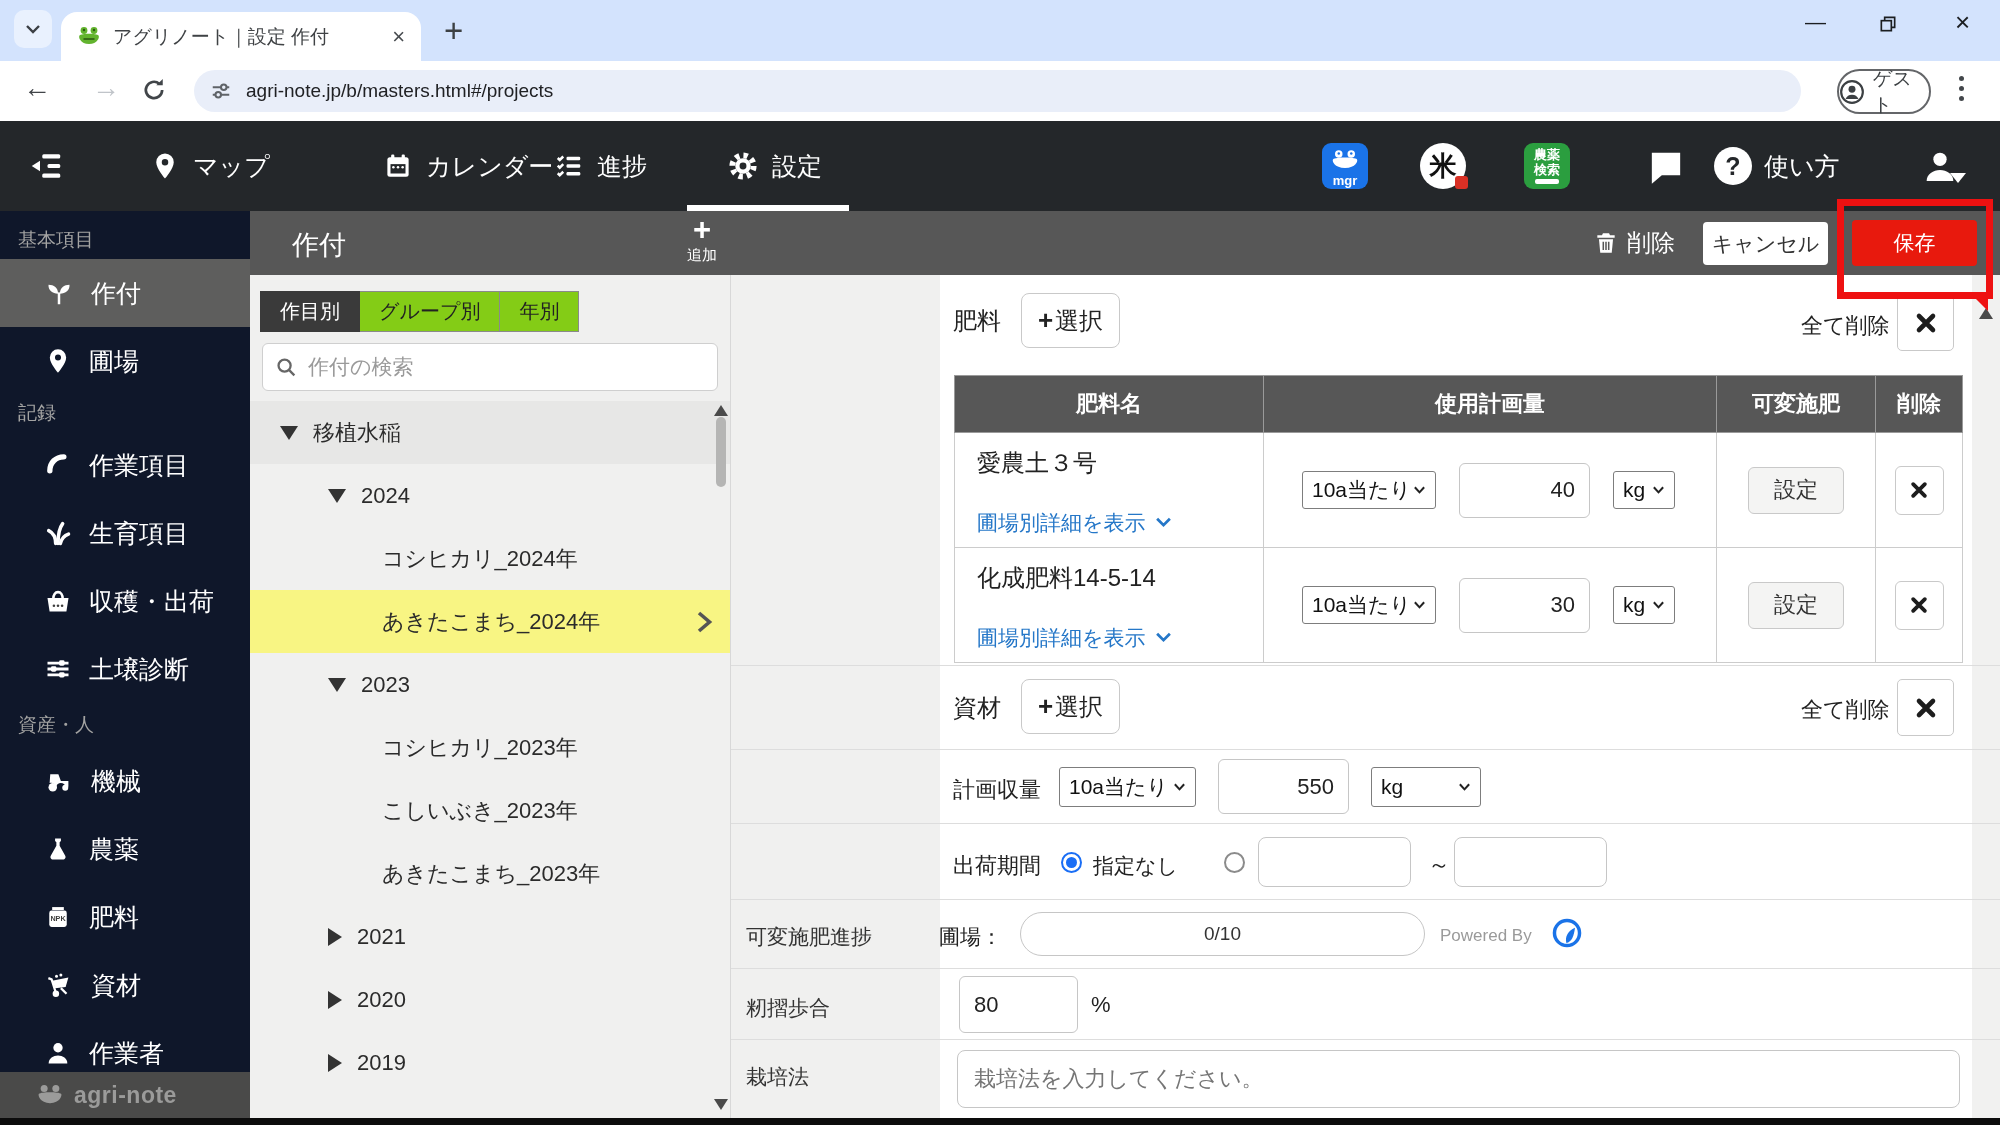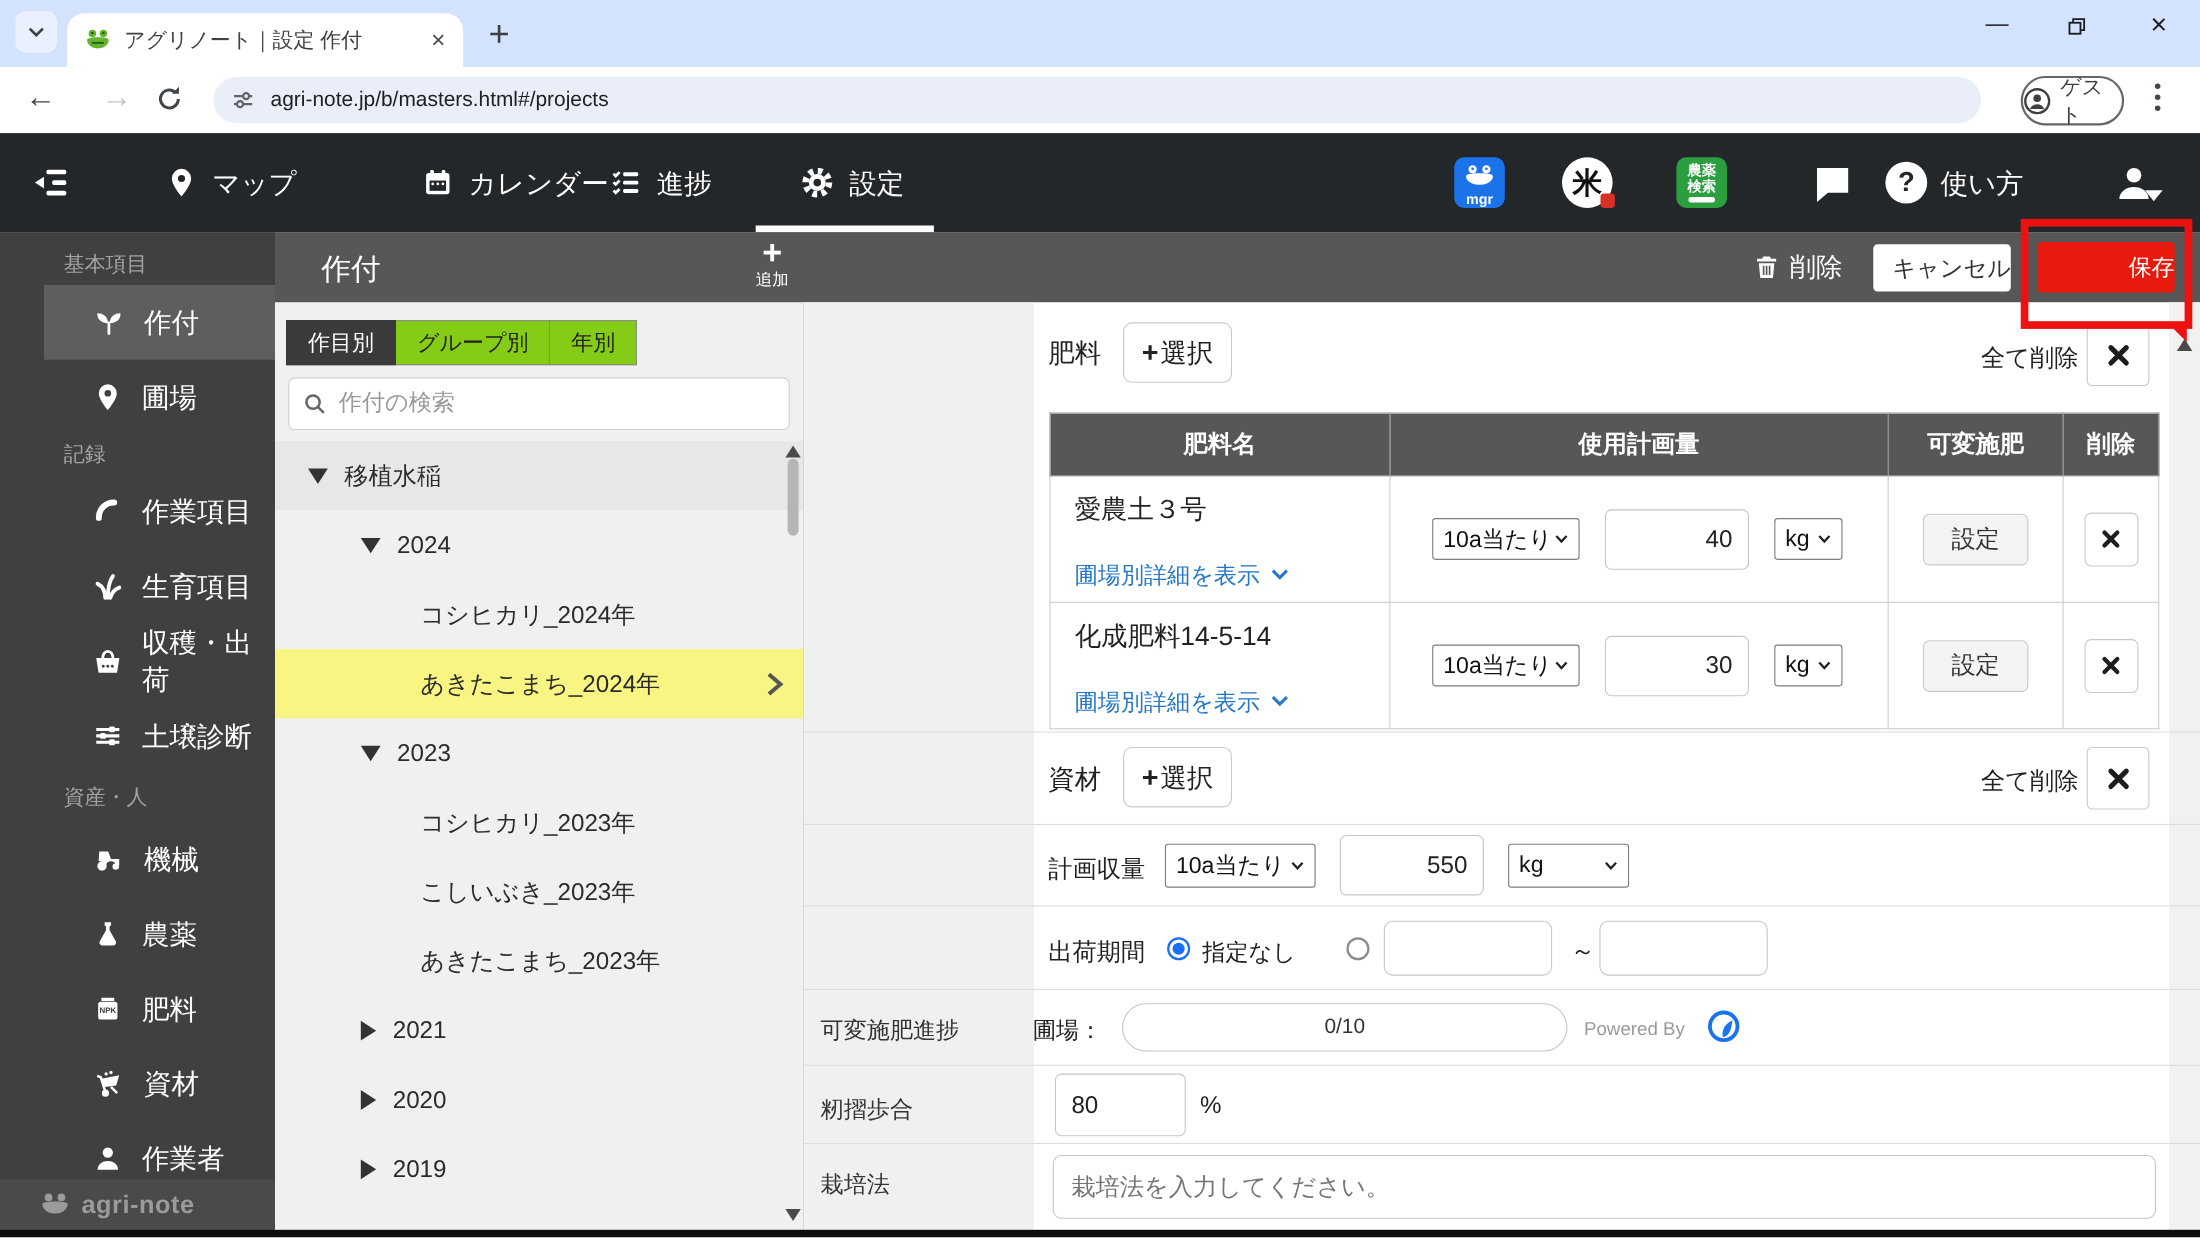--- a/index.html
+++ b/index.html
@@ -35,34 +35,34 @@
   .badge-mgr .t { position:absolute; bottom:1px; width:100%; text-align:center; font-size:13px; font-weight:bold; color:#fff; }
   .badge-rice { background:#fff; border-radius:50%; display:flex; align-items:center; justify-content:center; font-size:27px; font-weight:bold; color:#101010; }
   .rice-dot { position:absolute; right:1px; bottom:1px; width:13px; height:13px; background:#d93025; border-radius:3px; }
   .badge-pest { background:#2b9e3f; text-align:center; color:#fff; font-weight:bold; font-size:13px; line-height:15px; padding-top:4px; }
   .badge-pest .bar { position:absolute; left:11px; bottom:5px; width:24px; height:5px; background:#fff; border-radius:2px; }
   .help-circle { position:absolute; left:1714px; top:26px; width:38px; height:38px; border-radius:50%; background:#fff; color:#24272a; font-weight:bold; font-size:25px; display:flex; align-items:center; justify-content:center; }
   .help-label { position:absolute; left:1764px; top:0; height:90px; display:flex; align-items:center; font-size:25px; }
   .acct-caret { position:absolute; left:1950px; top:52px; width:0; height:0; border-left:8px solid transparent; border-right:8px solid transparent; border-top:10px solid #fff; }
 
   
-  .sidebar { position:absolute; left:0; top:211px; width:250px; height:907px; background:#404040; color:#fff;padding-left:40px; }
+  .sidebar { position:absolute; left:0; top:211px; width:250px; height:907px; background:#0f172a; color:#fff; }
   .side-label { height:38px; display:flex; align-items:center; padding-left:18px; color:#a3a3a2; font-size:19px; }
   .side-item { height:68px; display:flex; align-items:center; padding-left:44px; gap:17px; font-size:25px; }
   .side-item.active { background:#5e5e5d; }
   .side-logo { position:absolute; left:0; bottom:0; width:250px; height:46px; background:#4a4a49; display:flex; align-items:center; padding-left:36px; gap:10px; color:#9b9b9a; font-weight:bold; font-size:23px; letter-spacing:.5px; }
 
   
   .subheader { position:absolute; left:250px; top:211px; width:1750px; height:64px; background:#575757; color:#fff; }
   .sh-title { position:absolute; left:42px; top:16px; font-size:27px; }
   .sh-add { position:absolute; left:420px; top:3px; width:64px; text-align:center; line-height:1; }
   .sh-add .plus { font-size:31px; font-weight:bold; }
   .sh-add .lbl { font-size:15px; margin-top:2px; }
   .sh-del { position:absolute; left:1343px; top:0; height:64px; display:flex; align-items:center; gap:8px; font-size:24px; }
-  .sh-btn { position:absolute; display:flex; align-items:center; justify-content:flex-end; font-size:21px; border-radius:4px; }
+  .sh-btn { position:absolute; display:flex; align-items:center; justify-content:center; font-size:21px; border-radius:4px; }
   .sh-cancel { left:1453px; top:11px; width:125px; height:43px; background:#fff; color:#333; }
   .sh-save { left:1602px; top:9px; width:125px; height:46px; background:#e8190d; color:#fff; }
   .red-box { position:absolute; left:1837px; top:199px; width:156px; height:100px; border:7px solid #ee1111; z-index:60; pointer-events:none; }
   .red-cursor { position:absolute; left:1972px; top:295px; width:0; height:0; border-right:16px solid #ee1111; border-bottom:16px solid transparent; z-index:60; pointer-events:none; }
 
   
   .treepanel { position:absolute; left:250px; top:275px; width:481px; height:843px; background:#f0f0ef; border-right:1px solid #d8d8d8; overflow:hidden; }
   .tp-tabs { position:absolute; left:10px; top:16px; display:flex; height:41px; }
   .tp-tab { padding:0 19px; display:flex; align-items:center; font-size:20px; background:#84cc16; border:1px solid #8a8a8a; border-left:none; color:#222; }
   .tp-tab:first-child { border-left:1px solid #8a8a8a; }

